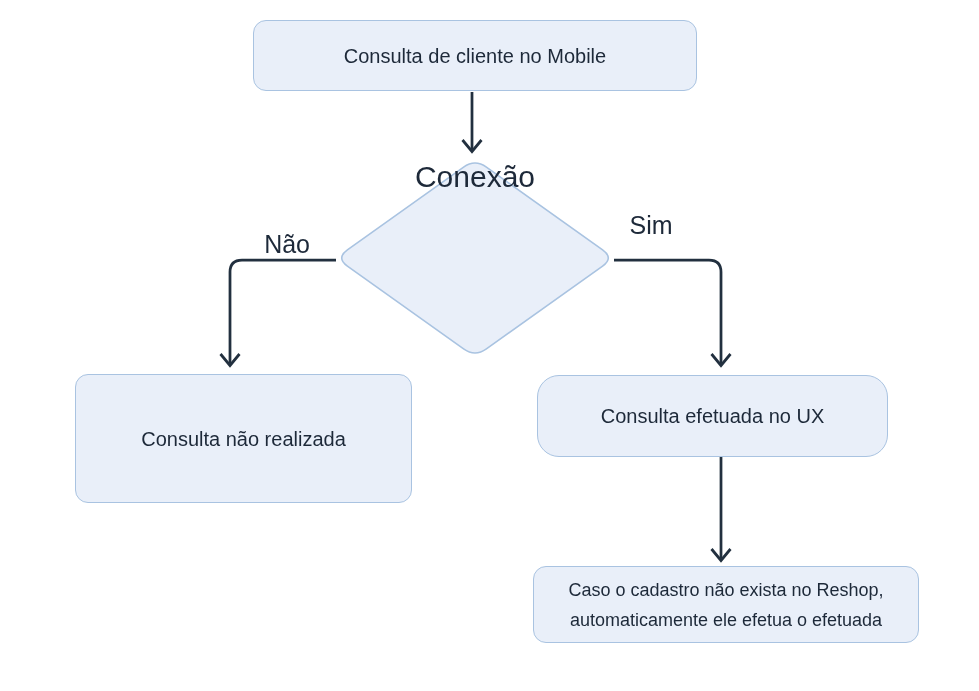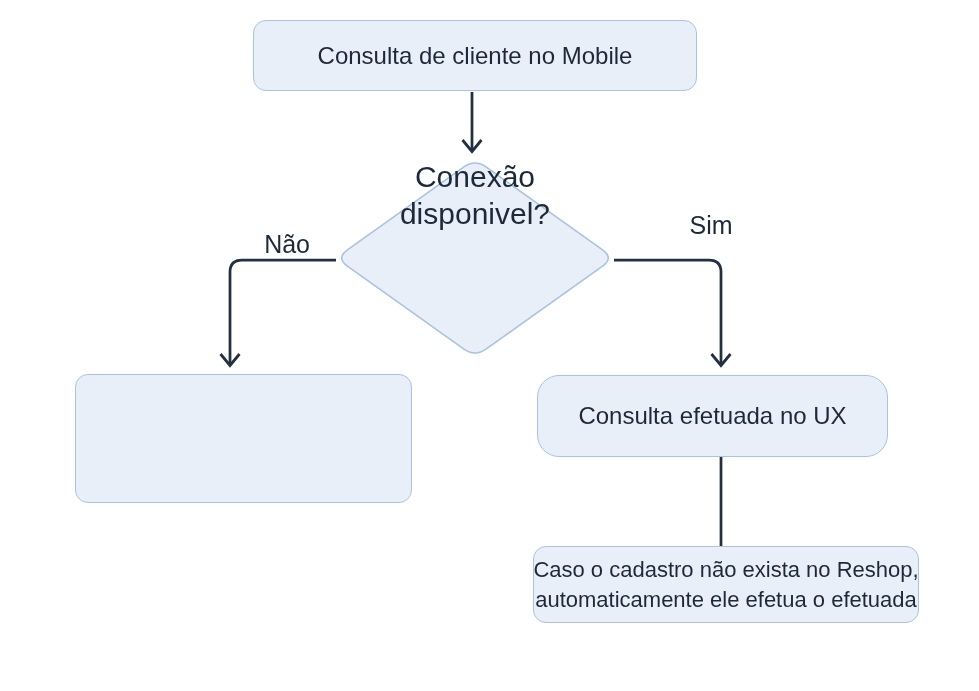--- a/index.html
+++ b/index.html
@@ -24,43 +24,43 @@
   .connector{stroke:var(--line);stroke-width:2.75;fill:none;}
   .arrowhead{stroke:var(--line);stroke-width:2.75;fill:none;stroke-linejoin:miter;}
   .diamond-shape{fill:var(--node-fill);stroke:var(--node-border);stroke-width:1.6;}
   .node{
     position:absolute;
     background:var(--node-fill);
     border:1.6px solid var(--node-border);
     border-radius:13px;
     display:flex;flex-direction:column;align-items:center;justify-content:center;
     text-align:center;
-    font-size:24px;
+    font-size:20px;
     color:var(--text);
   }
   .node .line{line-height:48px;white-space:nowrap;}
   .node-top{left:253px;top:20px;width:444px;height:71px;}
   .node-left{left:75px;top:374px;width:337px;height:129px;}
   .node-right{left:537px;top:375px;width:351px;height:82px;border-radius:22px;}
-  .node-bottom{left:533px;top:546px;width:386px;height:77px;font-size:22px;}
+  .node-bottom{left:533px;top:566px;width:386px;height:77px;font-size:18px;}
   .node-bottom .line{line-height:30px;}
   .diamond-label{
     position:absolute;left:336px;top:158px;width:278px;height:200px;
     display:flex;flex-direction:column;align-items:center;justify-content:flex-start;
     text-align:center;font-size:30px;pointer-events:none;
   }
   .diamond-label .line{line-height:37px;white-space:nowrap;}
   .edge-label{
     position:absolute;
     font-size:25px;
     color:var(--text);
     white-space:nowrap;
   }
   .label-no{left:256px;top:230px;width:54px;text-align:right;}
-  .label-yes{left:684px;top:211px;width:54px;text-align:center;}
+  .label-yes{left:624px;top:211px;width:54px;text-align:center;}
 </style>
 </head>
 <body>
 
 <div class="canvas">
 
   <svg class="layer" width="979" height="691" viewBox="0 0 979 691">
 
     <path class="diamond-shape" d="M 463.6 167.1 Q 475 159 486.4 167.1 L 602.6 249.9 Q 614 258 602.6 266.1
              L 486.4 348.9 Q 475 357 463.6 348.9 L 347.4 266.1 Q 336 258 347.4 249.9 Z"></path>
@@ -85,27 +85,27 @@
       <path class="arrowhead" d="M 711.5 549 L 721 560.5 L 730.5 549"></path>
     </g>
   </svg>
 
   <div class="node node-top">
     <div class="line">Consulta de cliente no Mobile</div>
   </div>
 
   <div class="diamond-label">
     <div class="line">Conexão</div>
-    <div class="line">disponivel?</div>
   </div>
 
   <div class="edge-label label-no">Não</div>
   <div class="edge-label label-yes">Sim</div>
 
   <div class="node node-left">
+    <div class="line">Consulta não realizada</div>
   </div>
 
   <div class="node node-right">
     <div class="line">Consulta efetuada no UX</div>
   </div>
 
   <div class="node node-bottom">
     <div class="line">Caso o cadastro não exista no Reshop,</div>
     <div class="line">automaticamente ele efetua o efetuada</div>
   </div>

